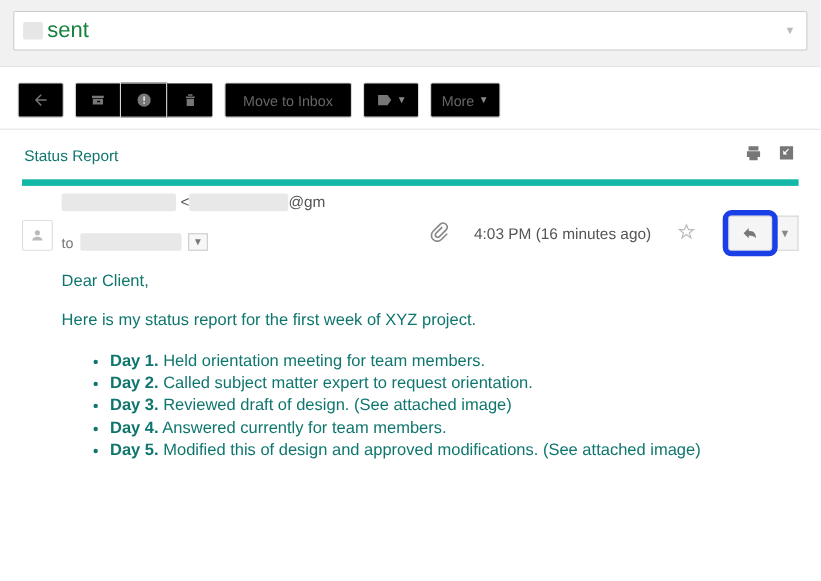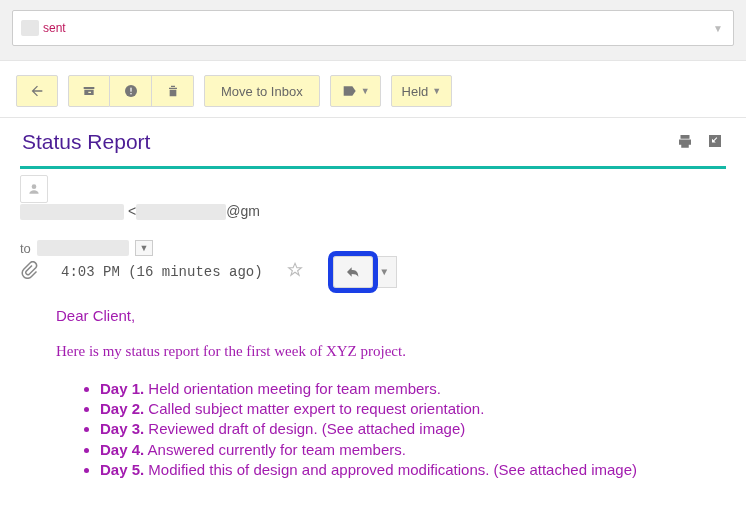--- a/index.html
+++ b/index.html
@@ -1,61 +1,61 @@
 <!DOCTYPE html>
 <html><head>
 <meta charset="utf-8">
 <style>
 * { box-sizing: border-box; margin: 0; padding: 0; }
 body { font-family: Arial, sans-serif; font-size: 14px; color: #222; background: #fff; width: 746px; }
 .search-bar { background: #f1f1f1; padding: 10px 12px 14px 12px; border-bottom: 1px solid #e5e5e5; }
 .search-box { background: #fff; border: 1px solid #ccc; border-radius: 2px; height: 36px; display: flex; align-items: center; padding: 0 8px; position: relative; }
 .search-box .blur { width: 18px; height: 16px; background: #e6e6e6; margin-right: 4px; border-radius: 2px; }
-.search-box span.text { font-size: 12px; color: #be185d; }
+.search-box span.text { font-size: 20px; color: #15803d; }
 .search-box .dd { position: absolute; right: 10px; color: #bbb; font-size: 10px; }
 .toolbar { padding: 14px 16px 10px 16px; display: flex; gap: 10px; align-items: center; }
 .btn-group { display: flex; }
-.btn { background: #fef9c3; border: 1px solid #d8d8d8; height: 32px; min-width: 42px; display: flex; align-items: center; justify-content: center; color: #666; cursor: pointer; font-size: 13px; padding: 0 10px; }
+.btn { background: #000000; border: 1px solid #d8d8d8; height: 32px; min-width: 42px; display: flex; align-items: center; justify-content: center; color: #666; cursor: pointer; font-size: 13px; padding: 0 10px; }
 .btn-group .btn + .btn { border-left: none; }
 .btn:first-child { border-radius: 2px 0 0 2px; }
 .btn:last-child { border-radius: 0 2px 2px 0; }
 .btn.single { border-radius: 2px; }
 .btn svg { width: 16px; height: 16px; fill: #777; }
 .btn .caret { font-size: 9px; color: #888; margin-left: 4px; }
 hr.sep { border: none; border-top: 1px solid #e5e5e5; }
 .content { padding: 12px 20px 0 20px; }
 .subject-row { display: flex; justify-content: space-between; align-items: center; margin-bottom: 12px; padding: 0 2px; }
-.subject { font-size: 21px; color: #4c1d95; }
+.subject { font-size: 14px; color: #0f766e; }
 .subj-actions { display: flex; gap: 12px; }
 .subj-actions svg { width: 18px; height: 18px; fill: #777; cursor: pointer; }
-.msg-header { display: flex; align-items: flex-start; padding: 6px 0 4px 0; border-top: 3px solid #14b8a6; flex-direction: column; }
+.msg-header { display: flex; align-items: flex-end; padding: 6px 0 4px 0; border-top: 6px solid #14b8a6; }
 .avatar { width: 28px; height: 28px; border: 1px solid #ddd; border-radius: 2px; display: flex; align-items: center; justify-content: center; margin-right: 8px; }
 .avatar svg { width: 14px; height: 14px; fill: #bbb; }
 .sender-block { flex: 1; }
 .sender-line { display: flex; align-items: center; }
 .blur-box { background: #e8e8e8; height: 16px; border-radius: 2px; display: inline-block; }
 .sender-line .nameblur { width: 104px; margin-right: 4px; }
 .sender-line .email { font-size: 14px; color: #555; }
 .sender-line .emailblur { width: 90px; vertical-align: middle; }
 .to-line { margin-top: 20px; font-size: 13px; color: #777; display: flex; align-items: center; gap: 6px; }
 .to-line .toblur { width: 92px; height: 16px; }
 .to-line .dd-btn { border: 1px solid #ccc; width: 18px; height: 16px; display: flex; align-items: center; justify-content: center; font-size: 9px; color: #777; background: #f7f7f7; cursor: pointer; }
-.meta { display: flex; align-items: center; gap: 23px; font-family: Liberation Mono, monospace; }
+.meta { display: flex; align-items: center; gap: 23px; }
 .meta svg { fill: #888; }
 .meta .clip { width: 18px; height: 18px; }
 .meta .time { font-size: 14px; color: #555; }
 .meta .star svg { width: 18px; height: 18px; fill: none; stroke: #bbb; stroke-width: 1.4; }
 .reply-group { display: flex; margin-left: 6px; }
 .reply-btn { border: 1px solid #d8d8d8; background: #f5f5f5; height: 32px; width: 40px; display: flex; align-items: center; justify-content: center; cursor: pointer; }
 .reply-btn svg { width: 16px; height: 16px; fill: #777; }
 .reply-btn + .reply-btn { border-left: none; width: 24px; font-size: 10px; color: #888; }
 .highlight { outline: 5px solid #1a3fe6; border-radius: 3px; z-index: 2; position: relative; }
-.body { padding: 14px 0 0 36px; font-size: 15px; color: #a21caf; line-height: 1.35; }
+.body { padding: 14px 0 0 36px; font-size: 15px; color: #0f766e; line-height: 1.35; }
 .body p { margin: 0 0 14px 0; }
-.body p.tight { margin-bottom: 18px; font-family: Liberation Serif, serif; }
+.body p.tight { margin-bottom: 18px; }
 .body ul { margin: 0 0 22px 44px; padding: 0; }
 .body li { margin: 0; }
 .body li b { font-weight: bold; }
 </style>
 </head>
 <body>
 
 <div class="search-bar">
   <div class="search-box">
     <span class="blur"></span>
@@ -92,21 +92,21 @@
   <div class="btn single" style="padding:0 16px;">
     <span>Move to Inbox</span>
   </div>
   <div class="btn single">
     <svg viewBox="0 0 24 24">
         <path d="M17 5H4v14h13l5-7-5-7z"></path>
       </svg>
     <span class="caret">▼</span>
   </div>
   <div class="btn single">
-    <span>Held</span>
+    <span>More</span>
     <span class="caret">▼</span>
   </div>
 </div>
 
 <hr class="sep">
 
 <div class="content">
   <div class="subject-row">
     <div class="subject">Status Report</div>
     <div class="subj-actions">

